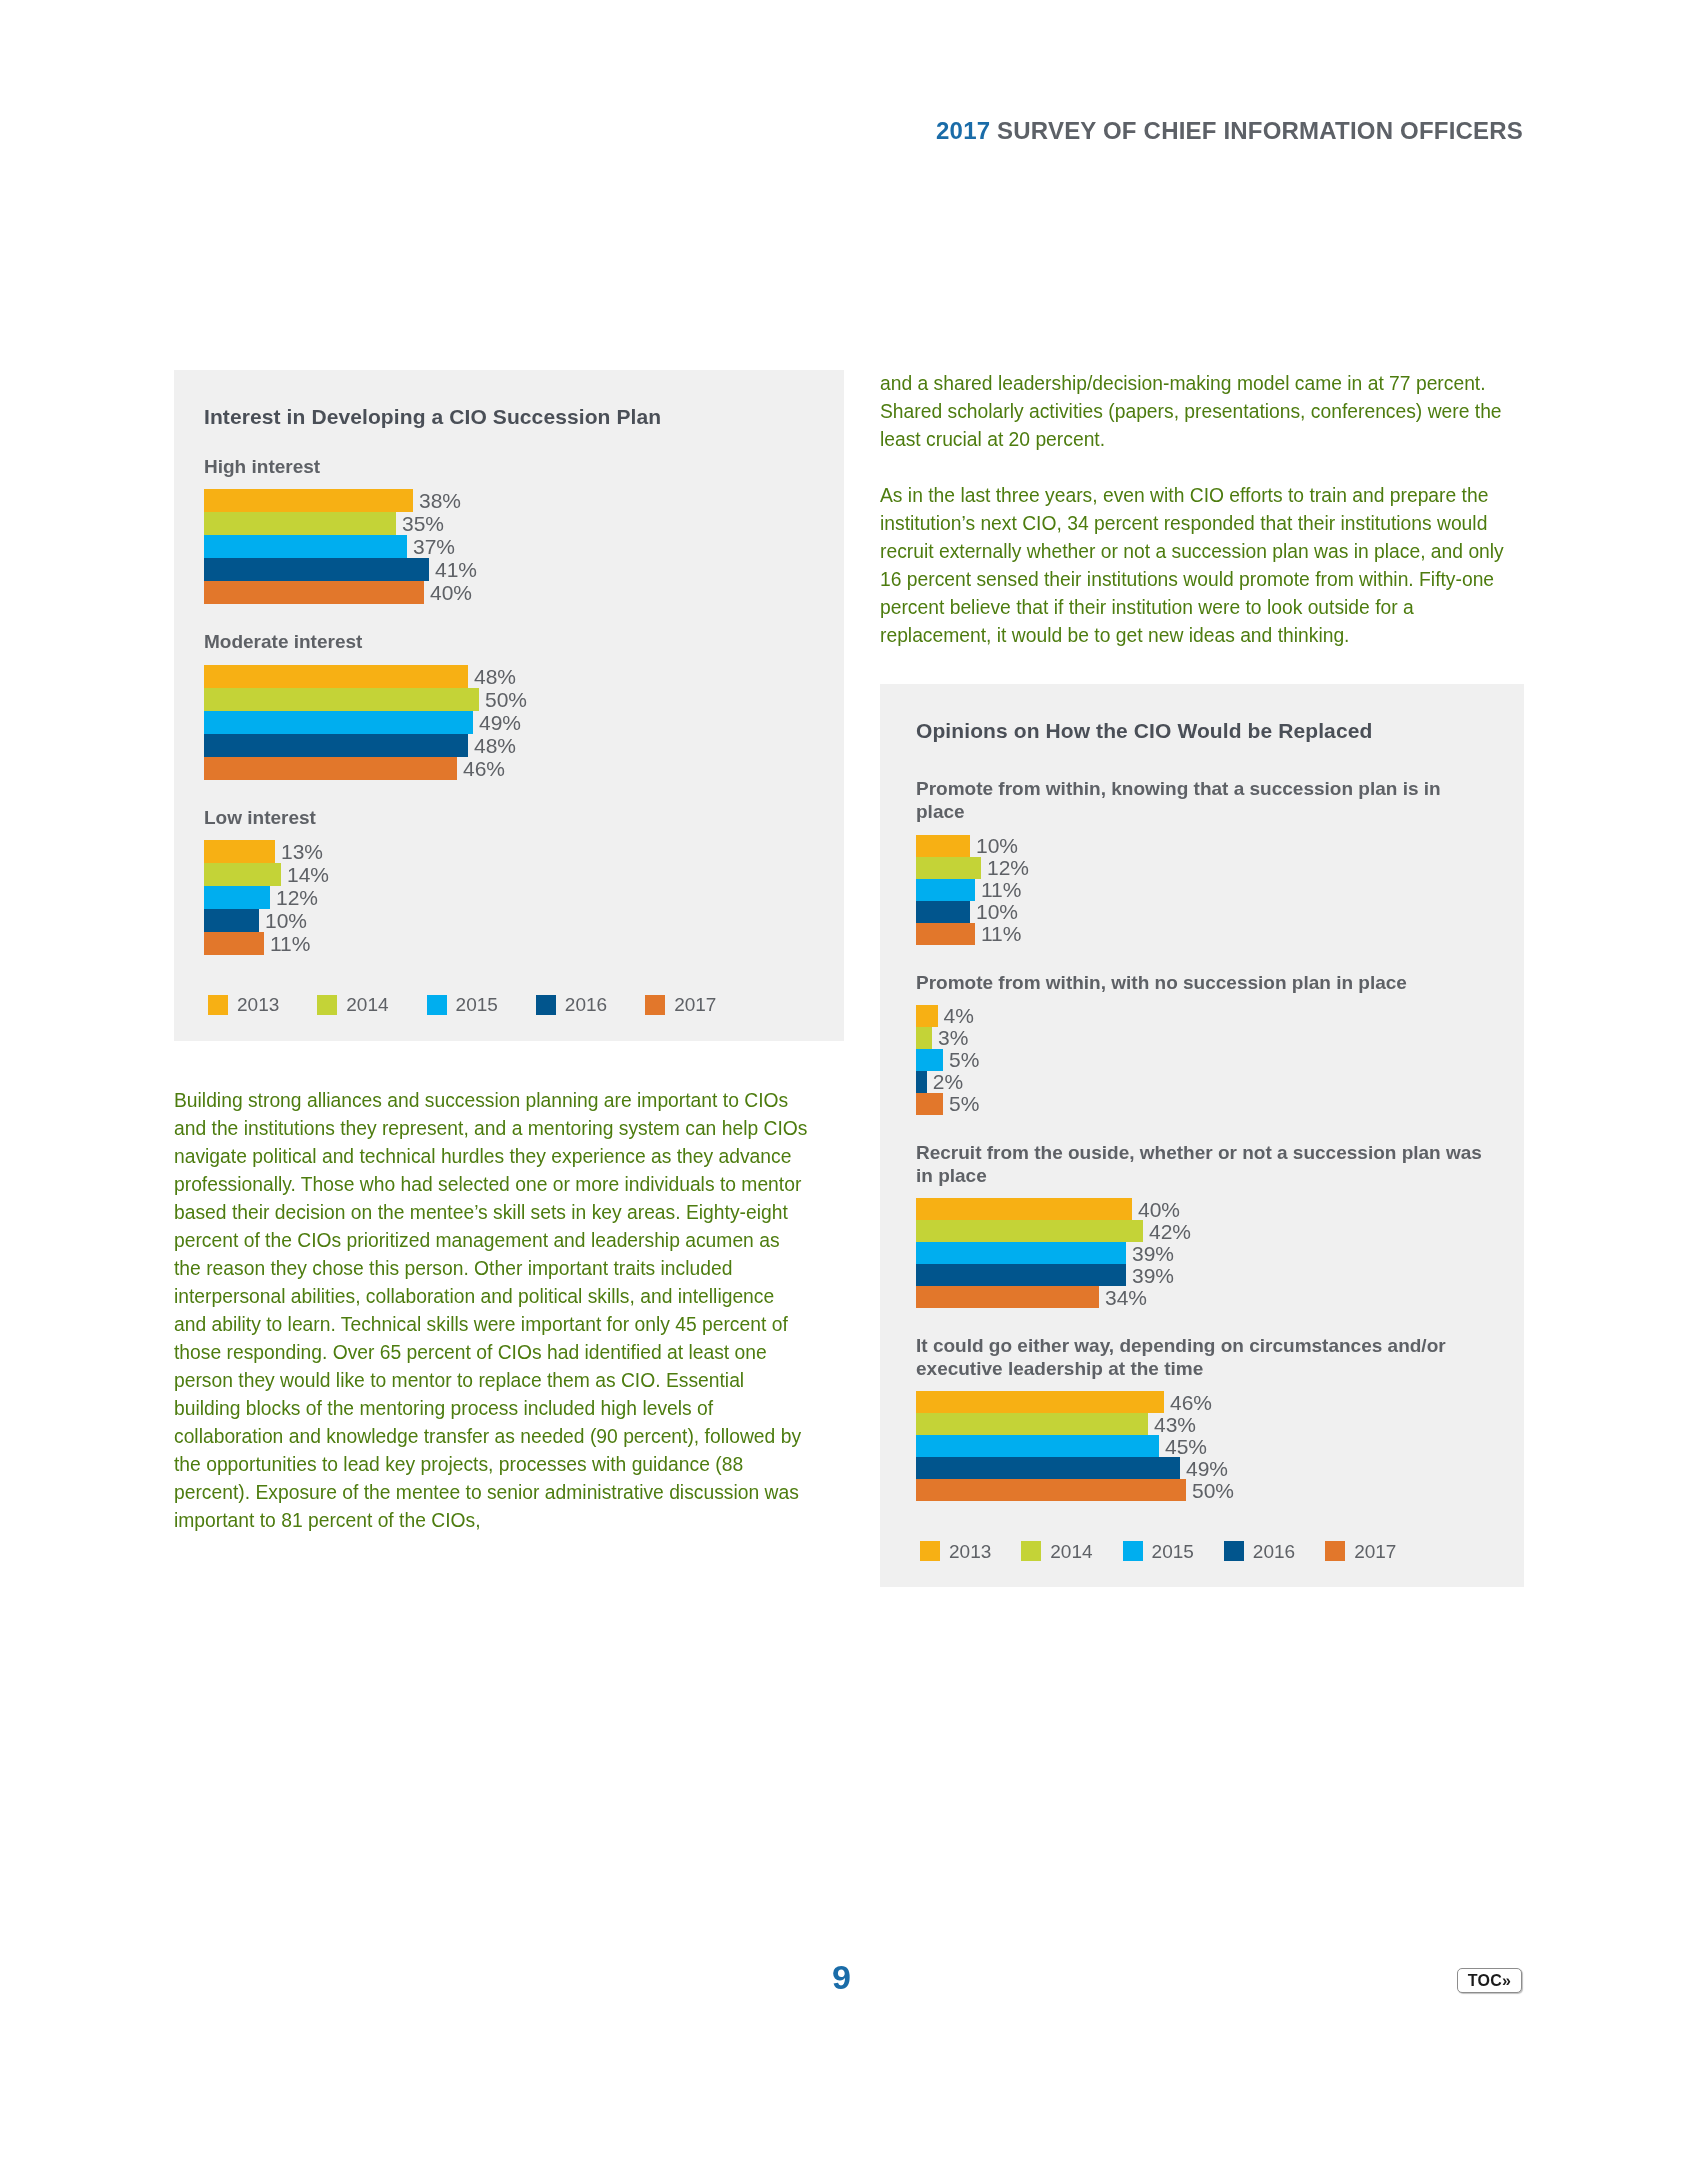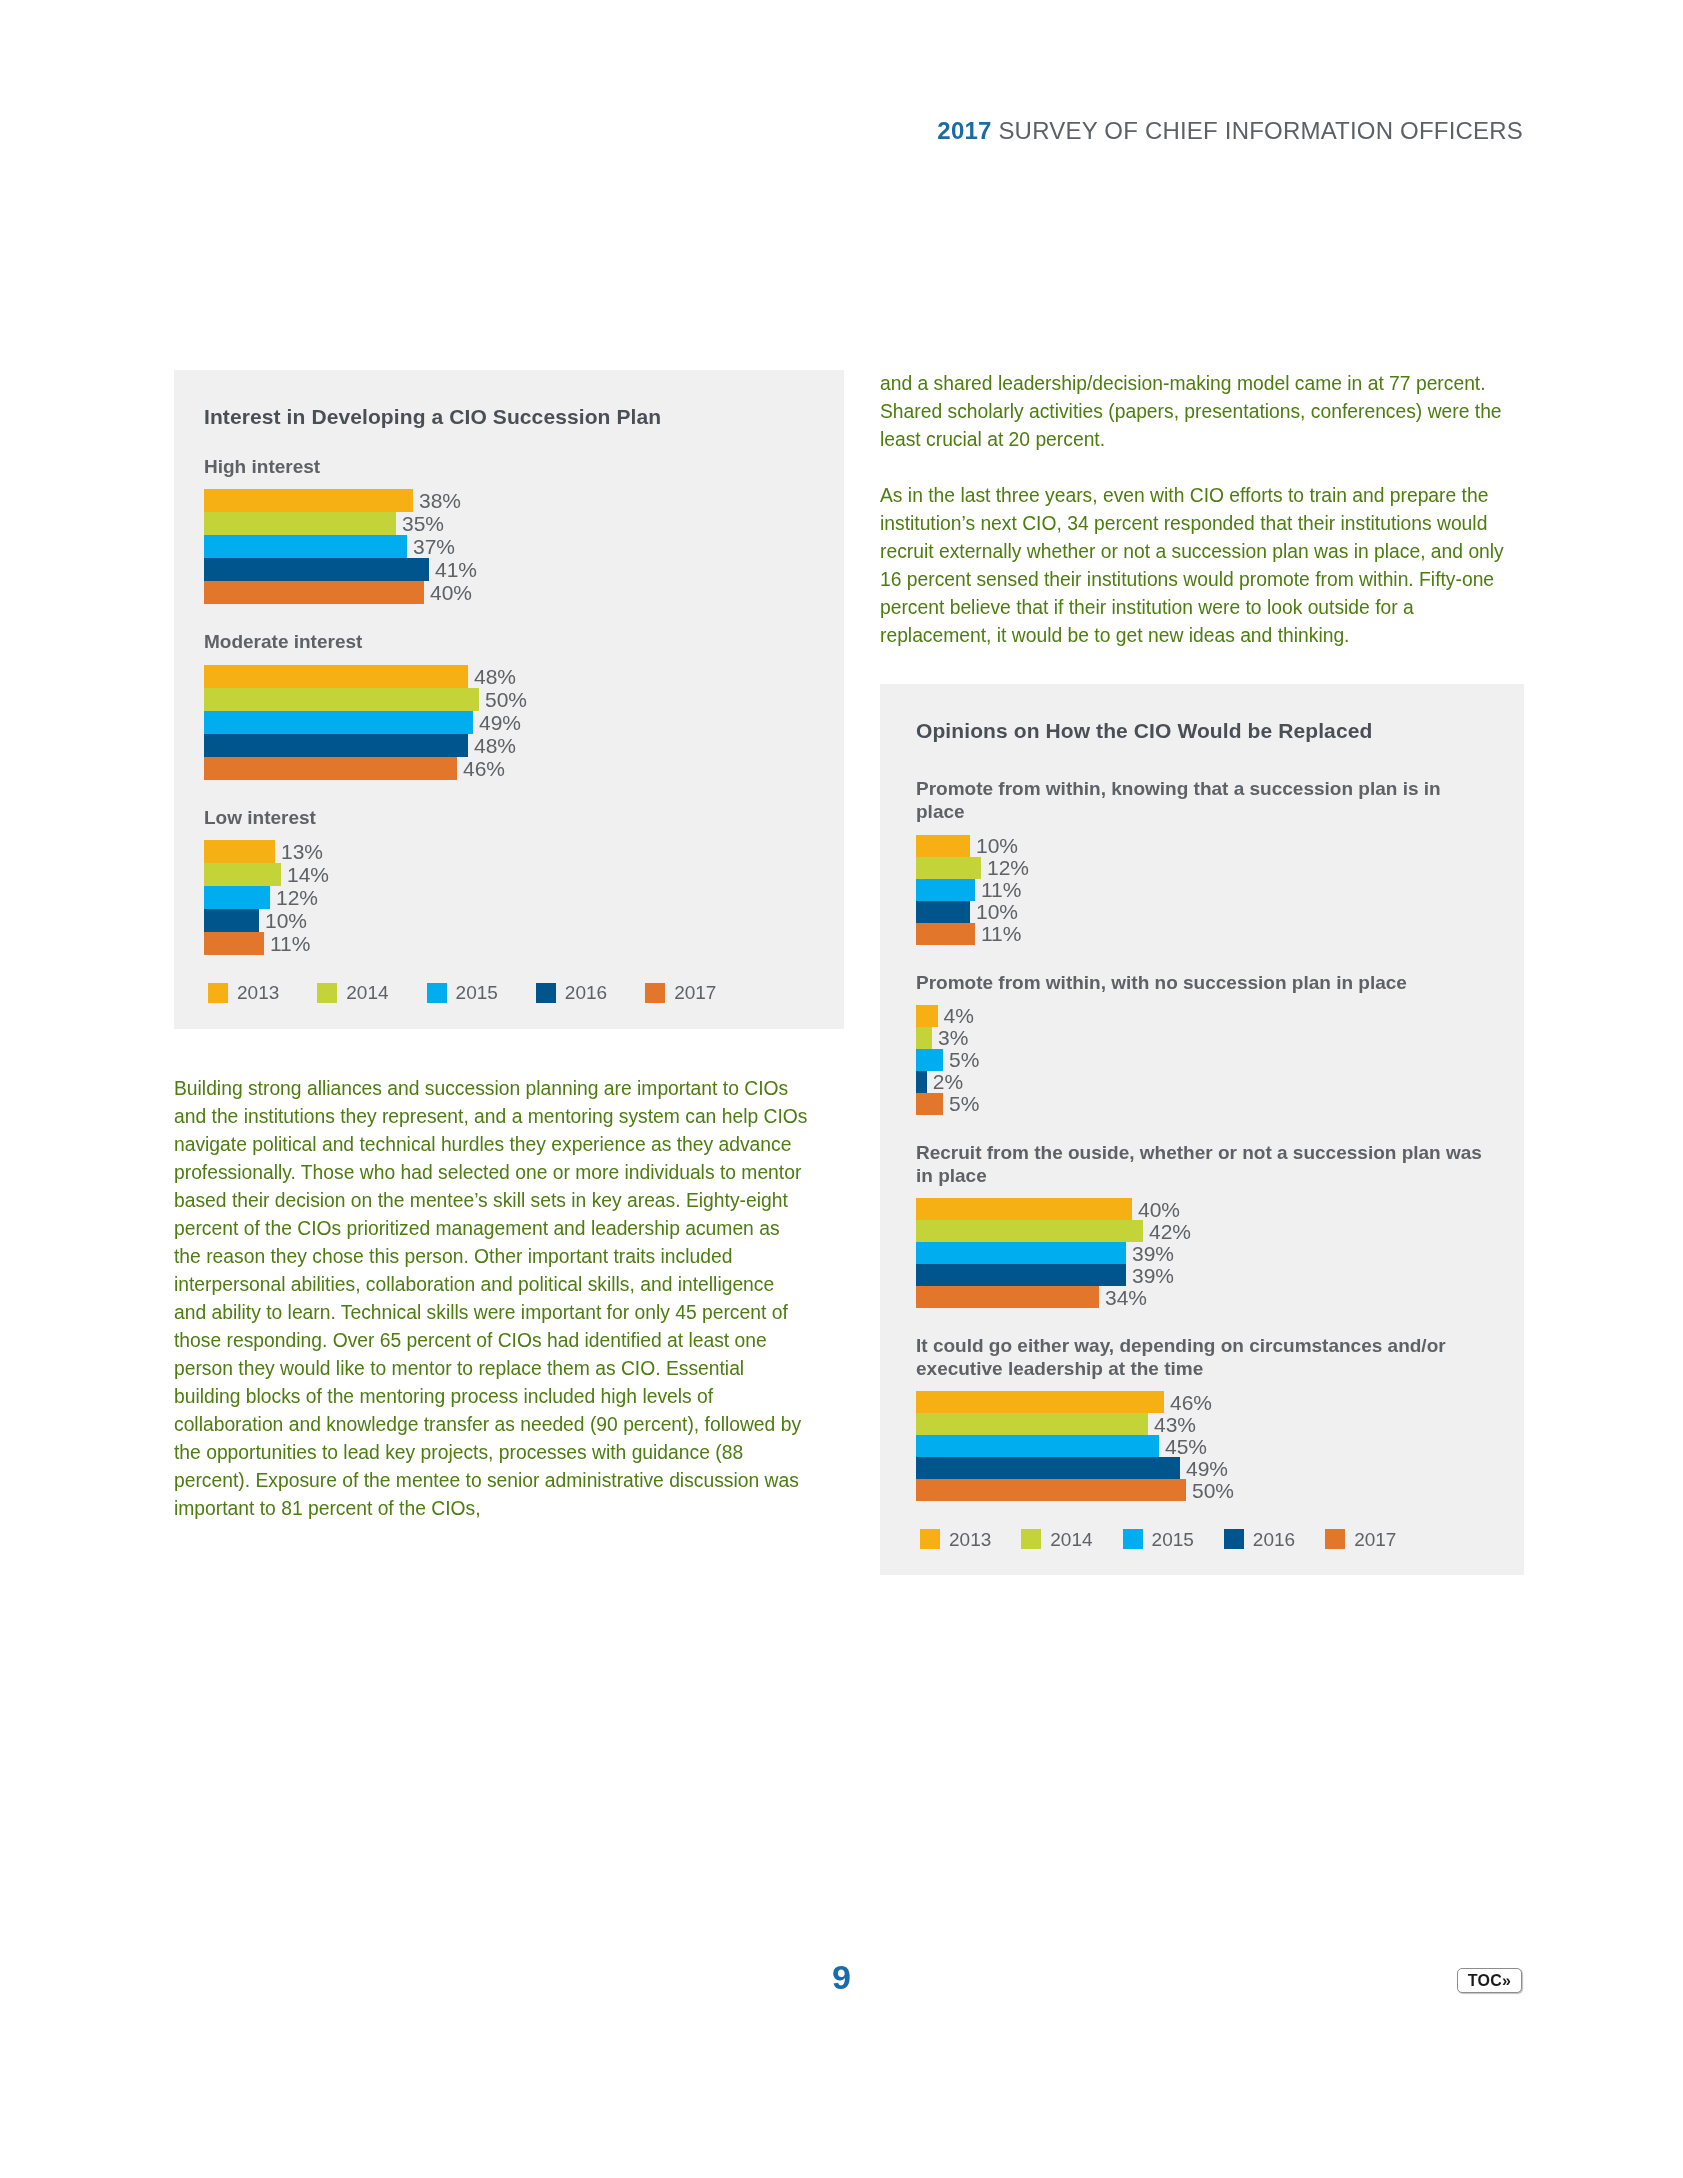--- a/index.html
+++ b/index.html
@@ -26,21 +26,21 @@
     font-size: 24px;
     letter-spacing: 0.2px;
     font-weight: 400;
     color: #5d6167;
   }
   .page-header .year {
     color: #1a6ca8;
     font-weight: 700;
   }
   .page-header .title-rest {
-    font-weight: 400;
+    font-weight: 700;
     color: #5d6167;
   }
 
   
   .col-left {
     position: absolute;
     left: 174px;
     top: 370px;
     width: 634px;
   }
@@ -95,21 +95,21 @@
     color: #5e6166;
     padding-left: 6px;
     white-space: nowrap;
     line-height: 1;
   }
 
   
   .legend {
     display: flex;
     align-items: flex-start;
-    margin-top: 28px;
+    margin-top: 40px;
     padding-left: 4px;
   }
   .legend-item {
     display: flex;
     align-items: center;
     margin-right: 38px;
   }
   .panel-2 .legend-item { margin-right: 30px; }
   .legend-swatch {
     width: 20px;

